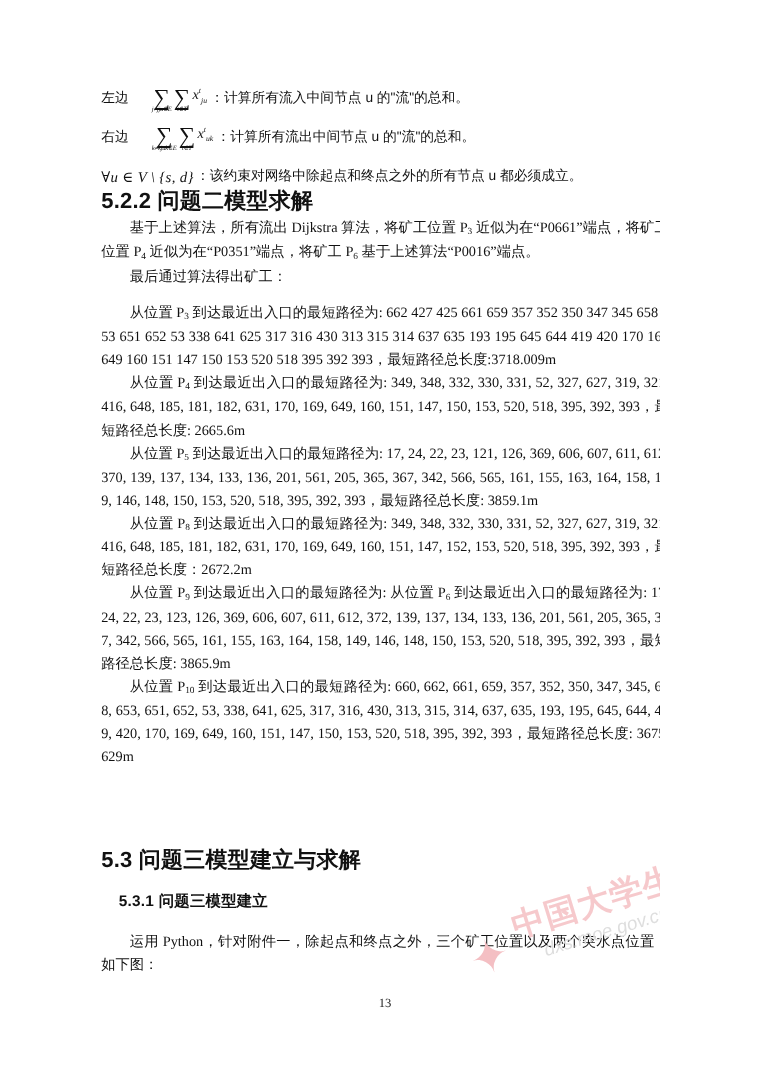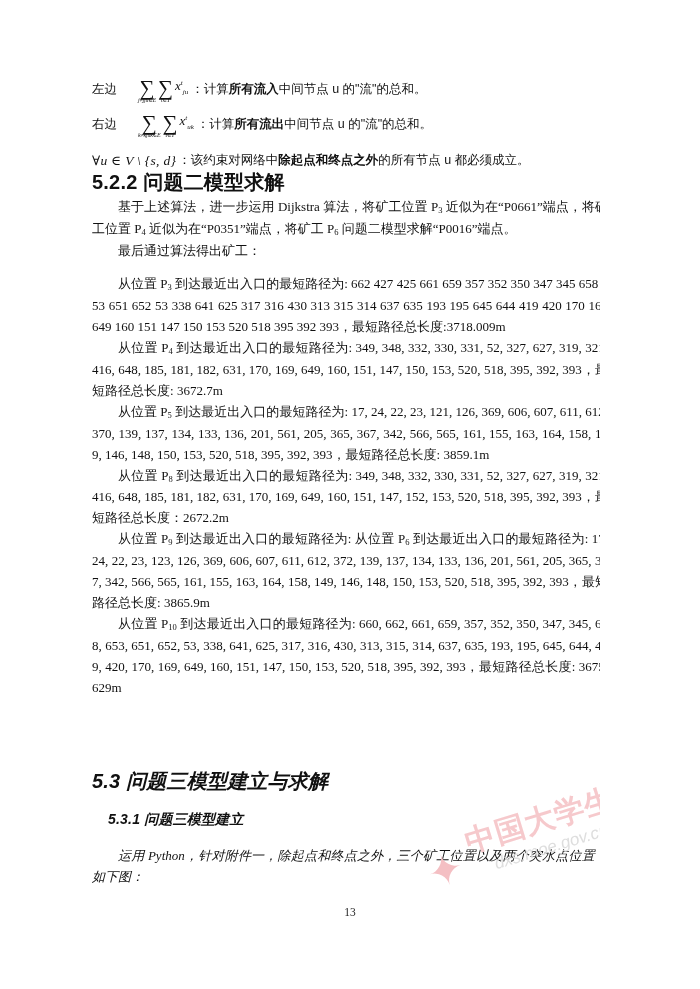--- a/index.html
+++ b/index.html
@@ -82,21 +82,21 @@
   }
   .var-x sup {
     font-size: 7px;
     font-style: italic;
   }
   .f-text {
     font-family: "Liberation Sans", "DejaVu Sans", sans-serif;
     font-size: 12.5px;
     margin-left: 2px;
   }
-  .f-text b { font-weight: bold; }
+  .f-text b { font-weight: normal; }
 
   .formula-line-3 {
     display: flex;
     align-items: center;
     font-size: 12.5px;
     margin-top: 16px;
     white-space: nowrap;
   }
   .forall {
     font-style: italic;
@@ -141,21 +141,21 @@
   }
   .p-first { margin-top: 14px; }
   .tight { margin-top: 0; }
   .sub-i {
     font-size: 8.5px;
     vertical-align: -2px;
   }
 
   
   .para-group { margin-top: 12px; }
-  .gap-53 { margin-top: 70px; font-style: italic; }
+  .gap-53 { margin-top: 70px; }
 
   
   .watermark {
     position: absolute;
     left: 432px;
     top: 806px;
     width: 268px;
     height: 120px;
     pointer-events: none;
     opacity: 1;
@@ -251,33 +251,33 @@
       <div class="formula-line-3">
         <span class="forall">∀u ∈ V \ {s, d}</span>
         <span class="f-text"><span>：该约束对网络中</span><b>除起点和终点之外</b><span>的所有节点 u 都必须成立。</span></span>
       </div>
 
     </div>
 
     <h2 class="sec h-522">5.2.2 问题二模型求解</h2>
 
     <p class="body indent p-first">
-      <span>基于上述算法，进一步运用 Dijkstra 算法，将矿工位置 P</span><span class="sub-i">3</span><span> 近似为在“P0661”端点，将矿工位置 P</span><span class="sub-i">4</span><span> 近似为在“P0351”端点，将矿工 P</span><span class="sub-i">6</span><span> 问题二模型求解“P0016”端点。</span>
+      <span>基于上述算法，所有流出 Dijkstra 算法，将矿工位置 P</span><span class="sub-i">3</span><span> 近似为在“P0661”端点，将矿工位置 P</span><span class="sub-i">4</span><span> 近似为在“P0351”端点，将矿工 P</span><span class="sub-i">6</span><span> 基于上述算法“P0016”端点。</span>
     </p>
 
     <p class="body indent tight">最后通过算法得出矿工：</p>
 
     <div class="para-group">
 
       <p class="body indent tight">
         <span>从位置 P</span><span class="sub-i">3</span><span> 到达最近出入口的最短路径为: </span><span>662 427 425 661 659 357 352 350 347 345 658 653 651 652 53 338 641 625 317 316 430 313 315 314 637 635 193 195 645 644 419 420 170 169 649 160 151 147 150 153 520 518 395 392 393</span><span>，最短路径总长度:</span><span>3718.009m</span>
       </p>
 
       <p class="body indent tight">
-        <span>从位置 P</span><span class="sub-i">4</span><span> 到达最近出入口的最短路径为: </span><span>349, 348, 332, 330, 331, 52, 327, 627, 319, 321, 416, 648, 185, 181, 182, 631, 170, 169, 649, 160, 151, 147, 150, 153, 520, 518, 395, 392, 393</span><span>，最短路径总长度: </span><span>3672.7m</span>
+        <span>从位置 P</span><span class="sub-i">4</span><span> 到达最近出入口的最短路径为: </span><span>349, 348, 332, 330, 331, 52, 327, 627, 319, 321, 416, 648, 185, 181, 182, 631, 170, 169, 649, 160, 151, 147, 150, 153, 520, 518, 395, 392, 393</span><span>，最短路径总长度: </span><span>2665.6m</span>
       </p>
 
       <p class="body indent tight">
         <span>从位置 P</span><span class="sub-i">5</span><span> 到达最近出入口的最短路径为: </span><span>17, 24, 22, 23, 121, 126, 369, 606, 607, 611, 612, 370, 139, 137, 134, 133, 136, 201, 561, 205, 365, 367, 342, 566, 565, 161, 155, 163, 164, 158, 149, 146, 148, 150, 153, 520, 518, 395, 392, 393</span><span>，最短路径总长度: </span><span>3859.1m</span>
       </p>
 
       <p class="body indent tight">
         <span>从位置 P</span><span class="sub-i">8</span><span> 到达最近出入口的最短路径为: </span><span>349, 348, 332, 330, 331, 52, 327, 627, 319, 321, 416, 648, 185, 181, 182, 631, 170, 169, 649, 160, 151, 147, 152, 153, 520, 518, 395, 392, 393</span><span>，最短路径总长度：</span><span>2672.2m</span>
       </p>
 

